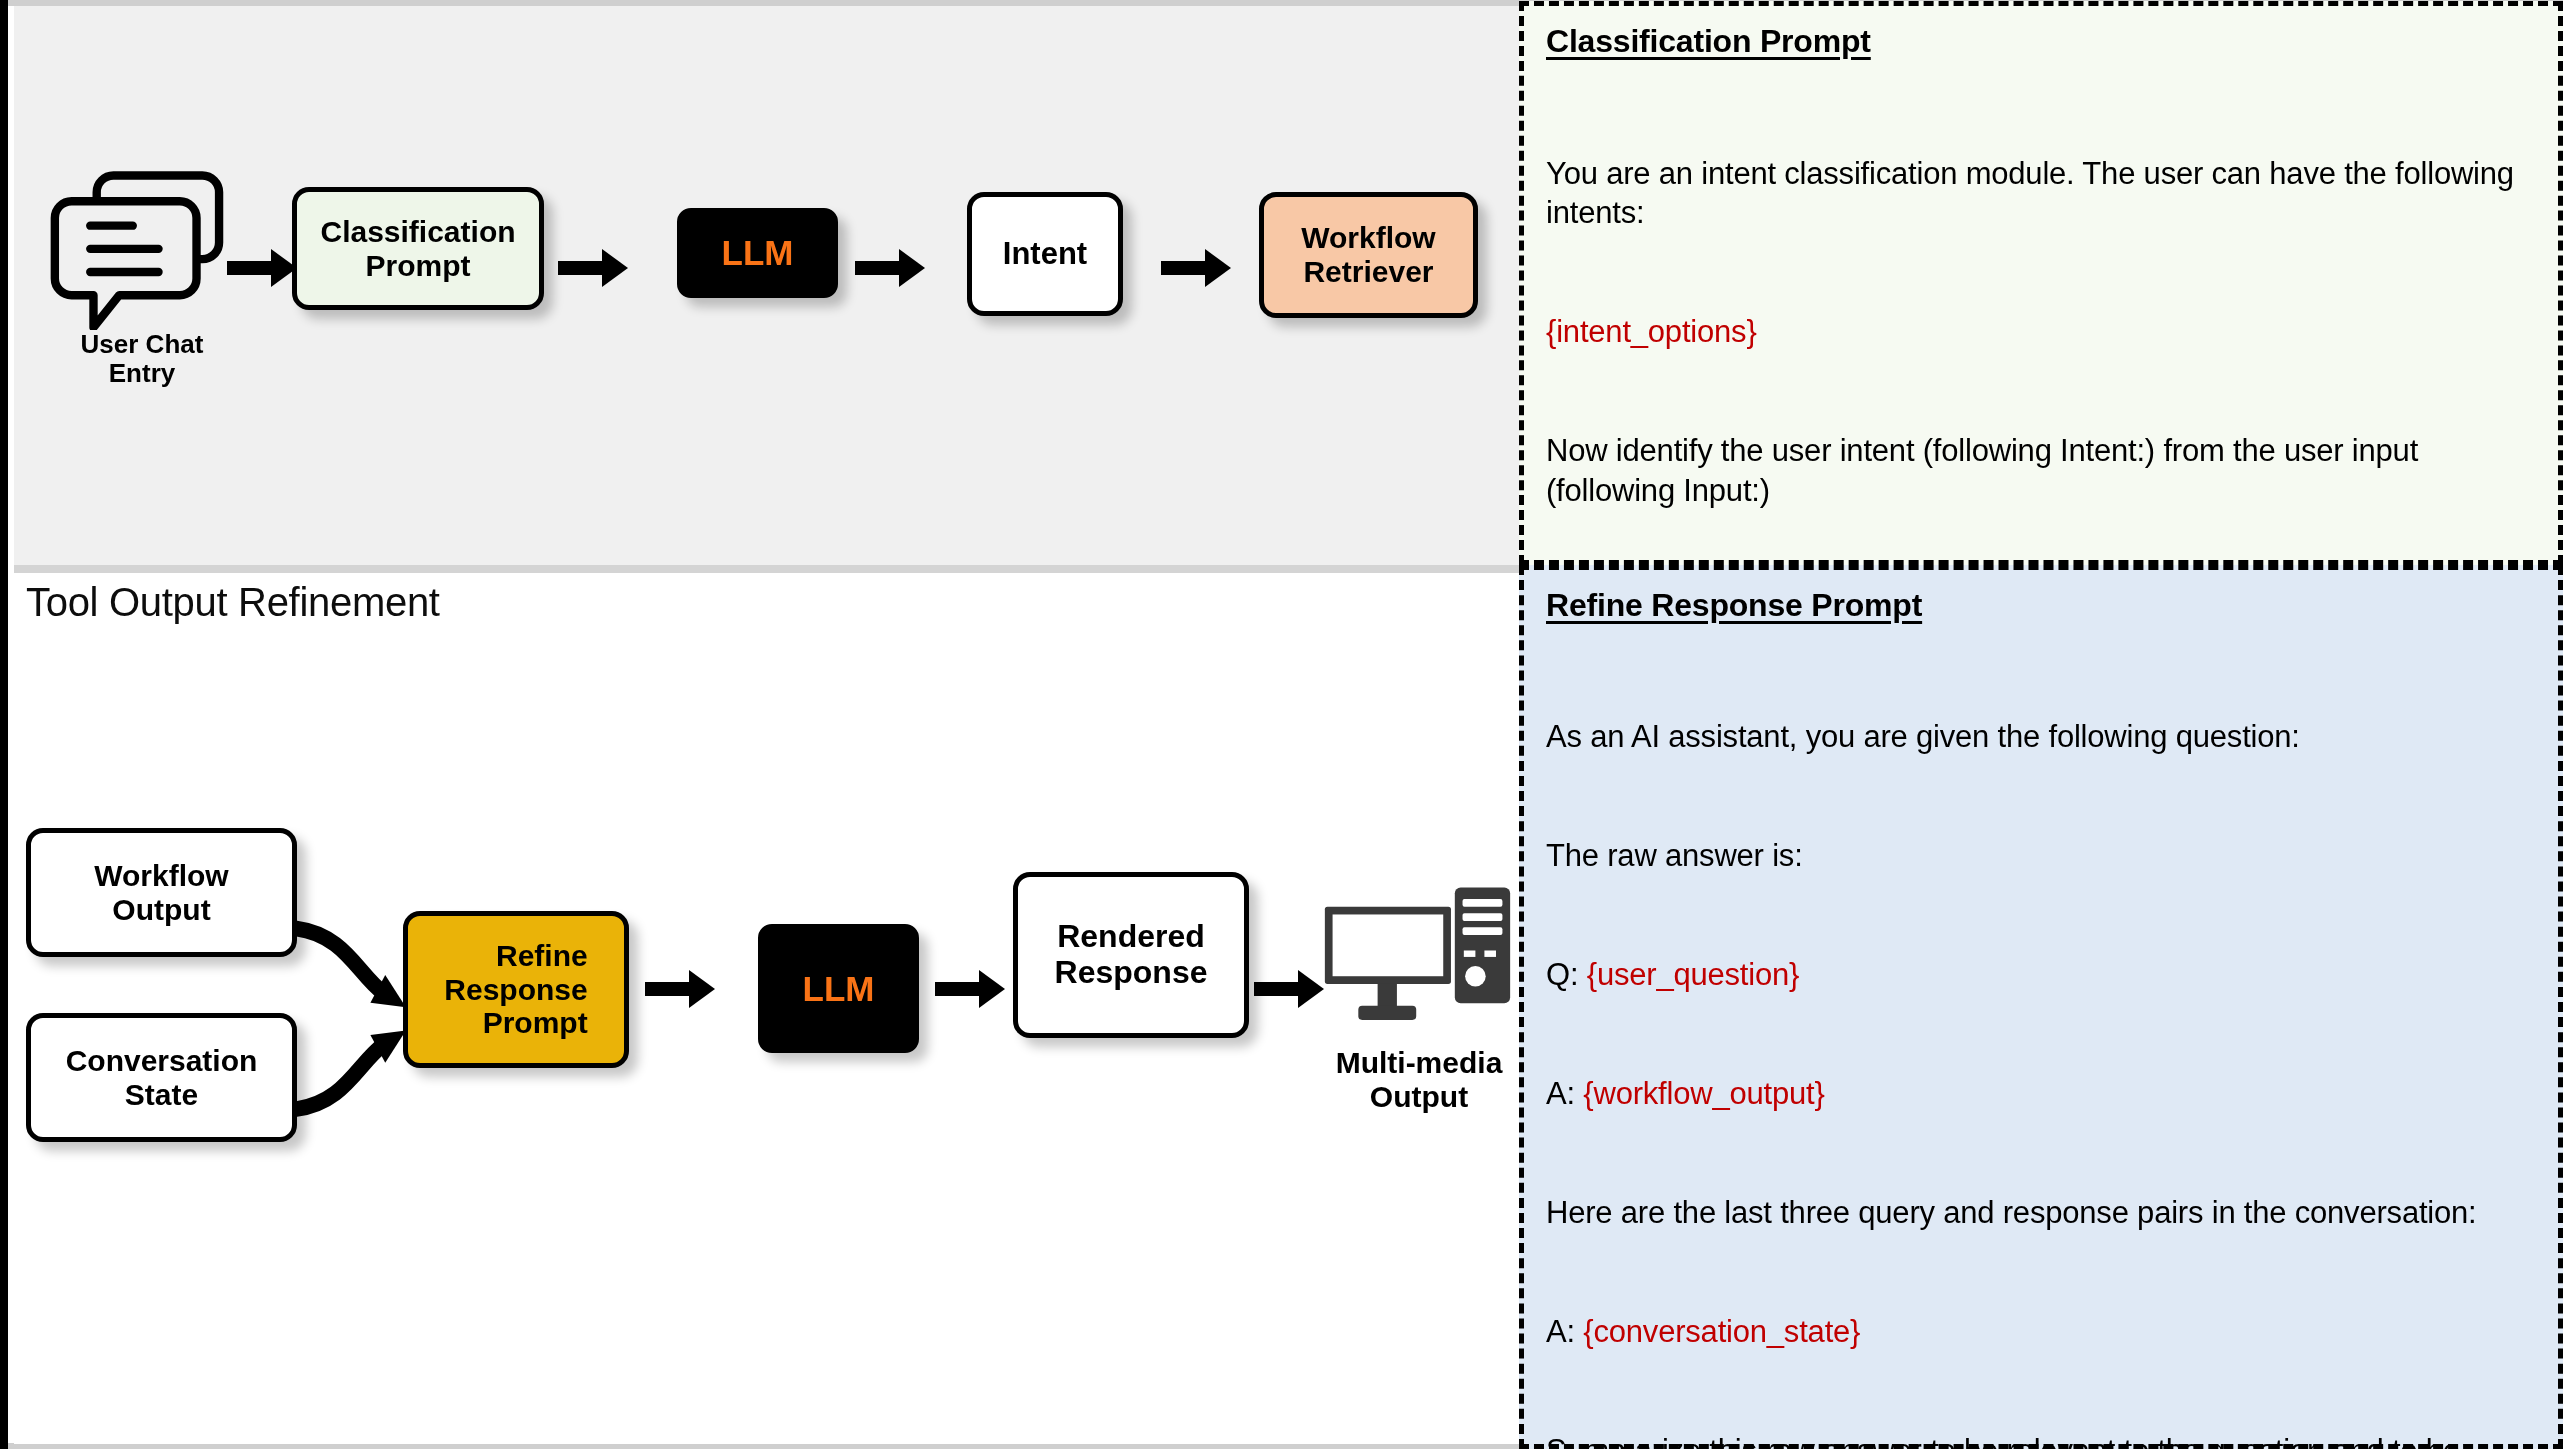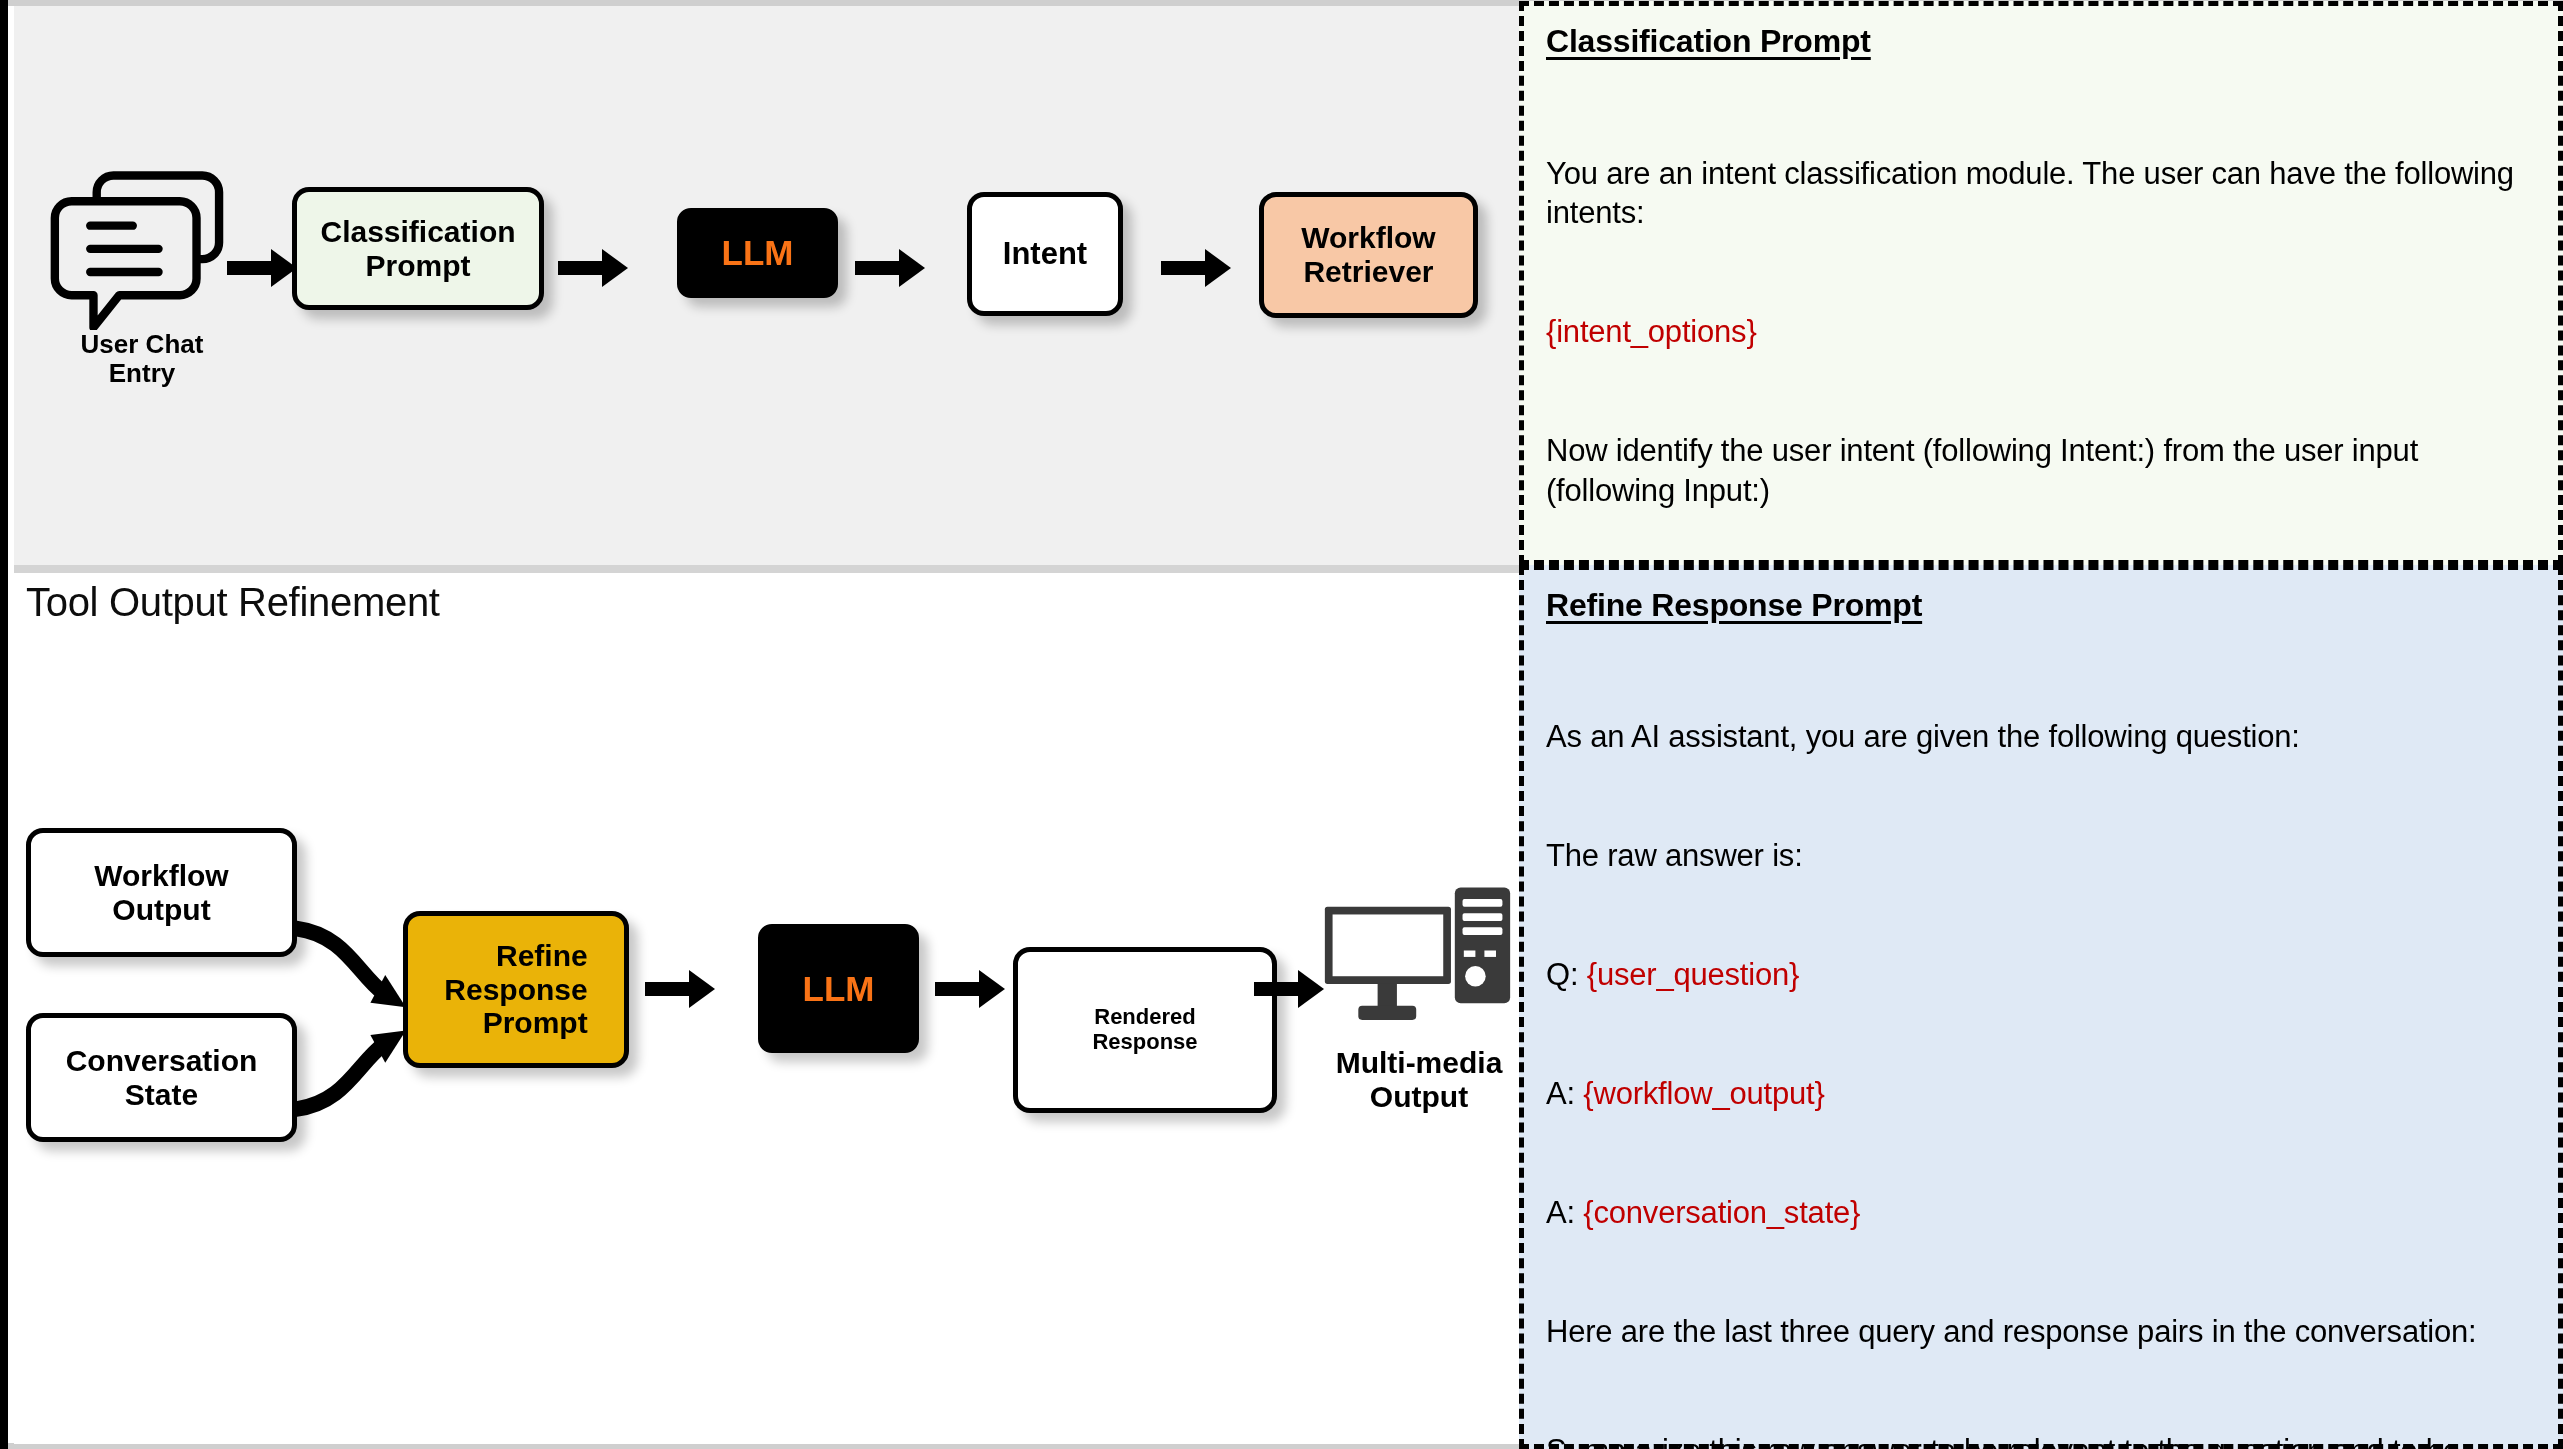--- a/index.html
+++ b/index.html
@@ -232,21 +232,21 @@
     <div class="head" style="left:44px;"></div>
   </div>
 
   <div class="node black" style="left:758px;top:924px;width:161px;height:129px;font-size:35px;">LLM</div>
 
   <div class="arrow" style="left:935px;top:989px;width:70px;">
     <div class="shaft" style="width:45px;"></div>
     <div class="head" style="left:44px;"></div>
   </div>
 
-  <div class="node white" style="left:1013px;top:947px;width:264px;height:166px;font-size:22px;white-space:pre-line;">Rendered
+  <div class="node white" style="left:1013px;top:872px;width:236px;height:166px;font-size:32px;white-space:pre-line;">Rendered
 Response</div>
 
   <div class="arrow" style="left:1254px;top:989px;width:70px;">
     <div class="shaft" style="width:45px;"></div>
     <div class="head" style="left:44px;"></div>
   </div>
 
   <div class="icon-wrap" style="left:1321px;top:882px;width:193px;height:155px;">
     <svg width="193" height="155" viewBox="0 0 300 240" xmlns="http://www.w3.org/2000/svg">
 
@@ -278,20 +278,20 @@
     </div>
   </div>
 
   <div class="prompt-panel" id="panel-refine">
     <div class="prompt-title">Refine Response Prompt</div>
     <div class="prompt-body">
       <div>As an AI assistant, you are given the following question:</div>
       <div>The raw answer is:</div>
       <div><span>Q: </span><span class="var">{user_question}</span></div>
       <div><span>A: </span><span class="var">{workflow_output}</span></div>
+      <div>Here are the last three query and response pairs in the conversation:</div>
       <div><span>A: </span><span class="var">{conversation_state}</span></div>
-      <div>Here are the last three query and response pairs in the conversation:</div>
       <div>Summarize this raw answer to be relevant to the question and to be understandable, concise, and clear. Your summary must fit into the context of the conversation.  DO NOT CHANGE THE MEANING OF THE RESPONSE.</div>
     </div>
   </div>
 
 </div>
 
 
 </body></html>

